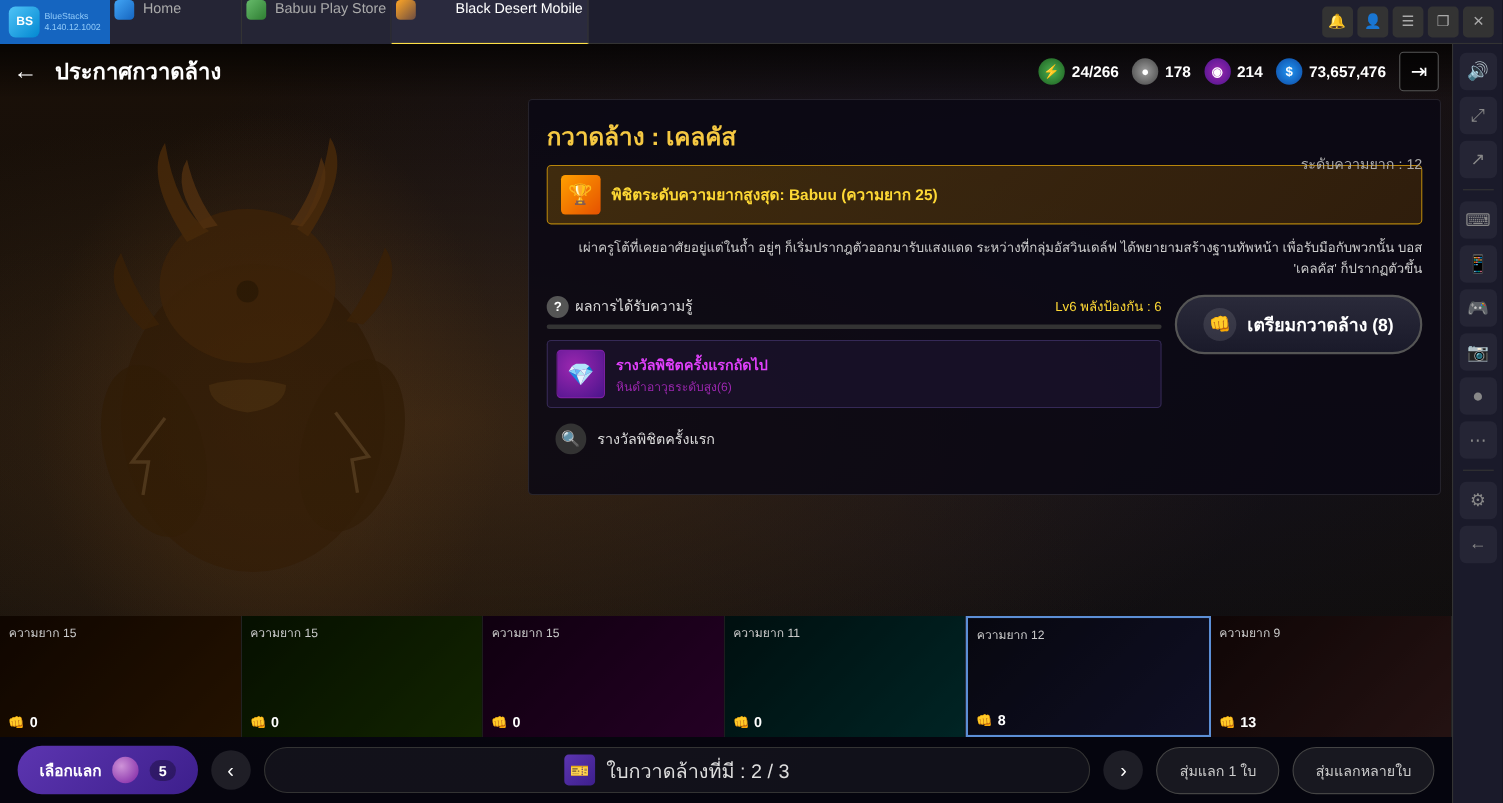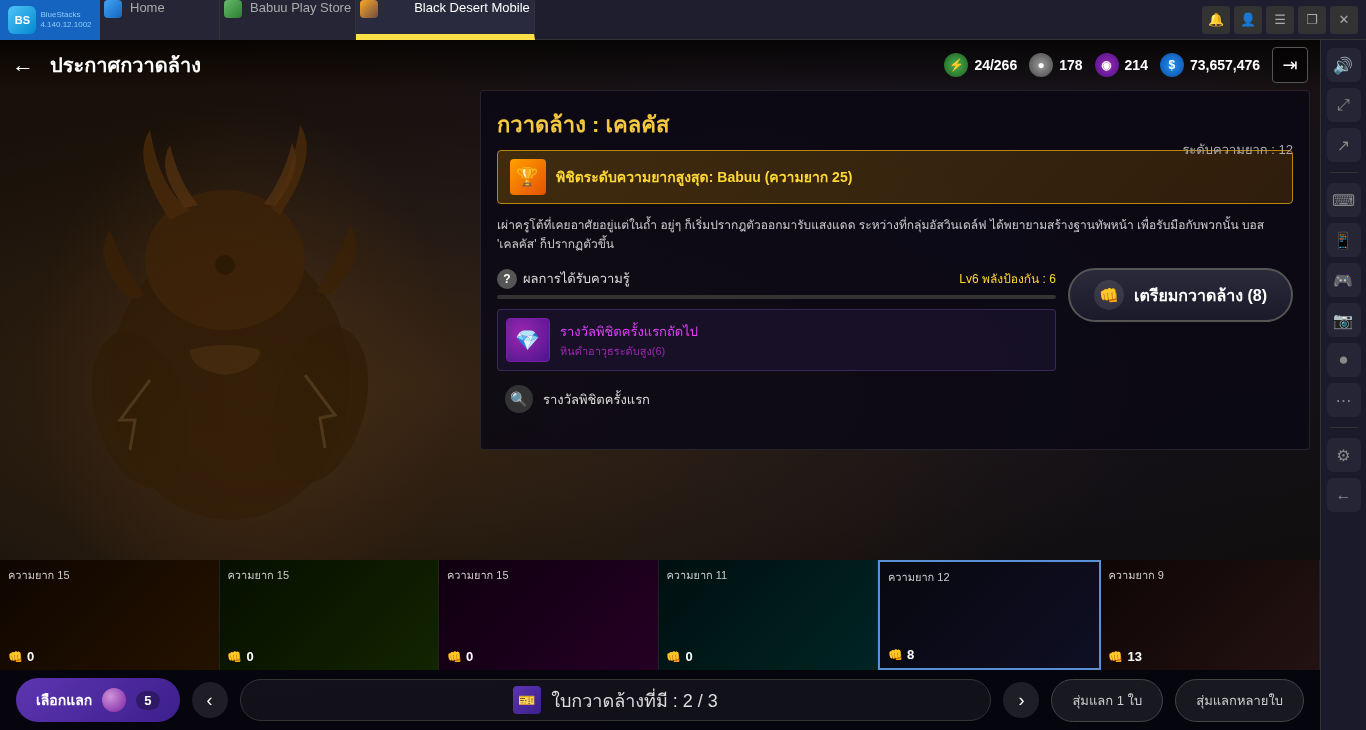--- a/index.html
+++ b/index.html
@@ -67,21 +67,21 @@
       color: #aaa;
       font-size: 13px;
       border-right: 1px solid #333;
       min-width: 120px;
       background: #252535;
     }
 
     .tab.active {
       background: #2a2a3e;
       color: #fff;
-      border-bottom: 6px solid #fde047;
+      border-bottom: 1px solid #fde047;
       gap: 36px;
     }
 
     .tab-icon {
       width: 18px;
       height: 18px;
       border-radius: 4px;
       flex-shrink: 0;
     }
 
@@ -266,20 +266,21 @@
       color: #fdd835;
       font-size: 14px;
       font-weight: bold;
     }
 
     #description {
       color: #ccc;
       font-size: 12px;
       line-height: 1.6;
       margin-bottom: 14px;
+      text-align: right;
     }
 
     #rewards-section {
       display: flex;
       align-items: flex-start;
       gap: 12px;
       margin-bottom: 14px;
     }
 
     #rewards-left {
@@ -354,21 +355,21 @@
       font-size: 20px;
     }
 
     .reward-texts {
       flex: 1;
     }
 
     .reward-name {
       color: #e040fb;
       font-size: 13px;
-      font-weight: normal;
+      font-weight: bold;
     }
 
     .reward-sub {
       color: #9c27b0;
       font-size: 11px;
     }
 
     #reward-item2 {
       display: flex;
       align-items: center;

